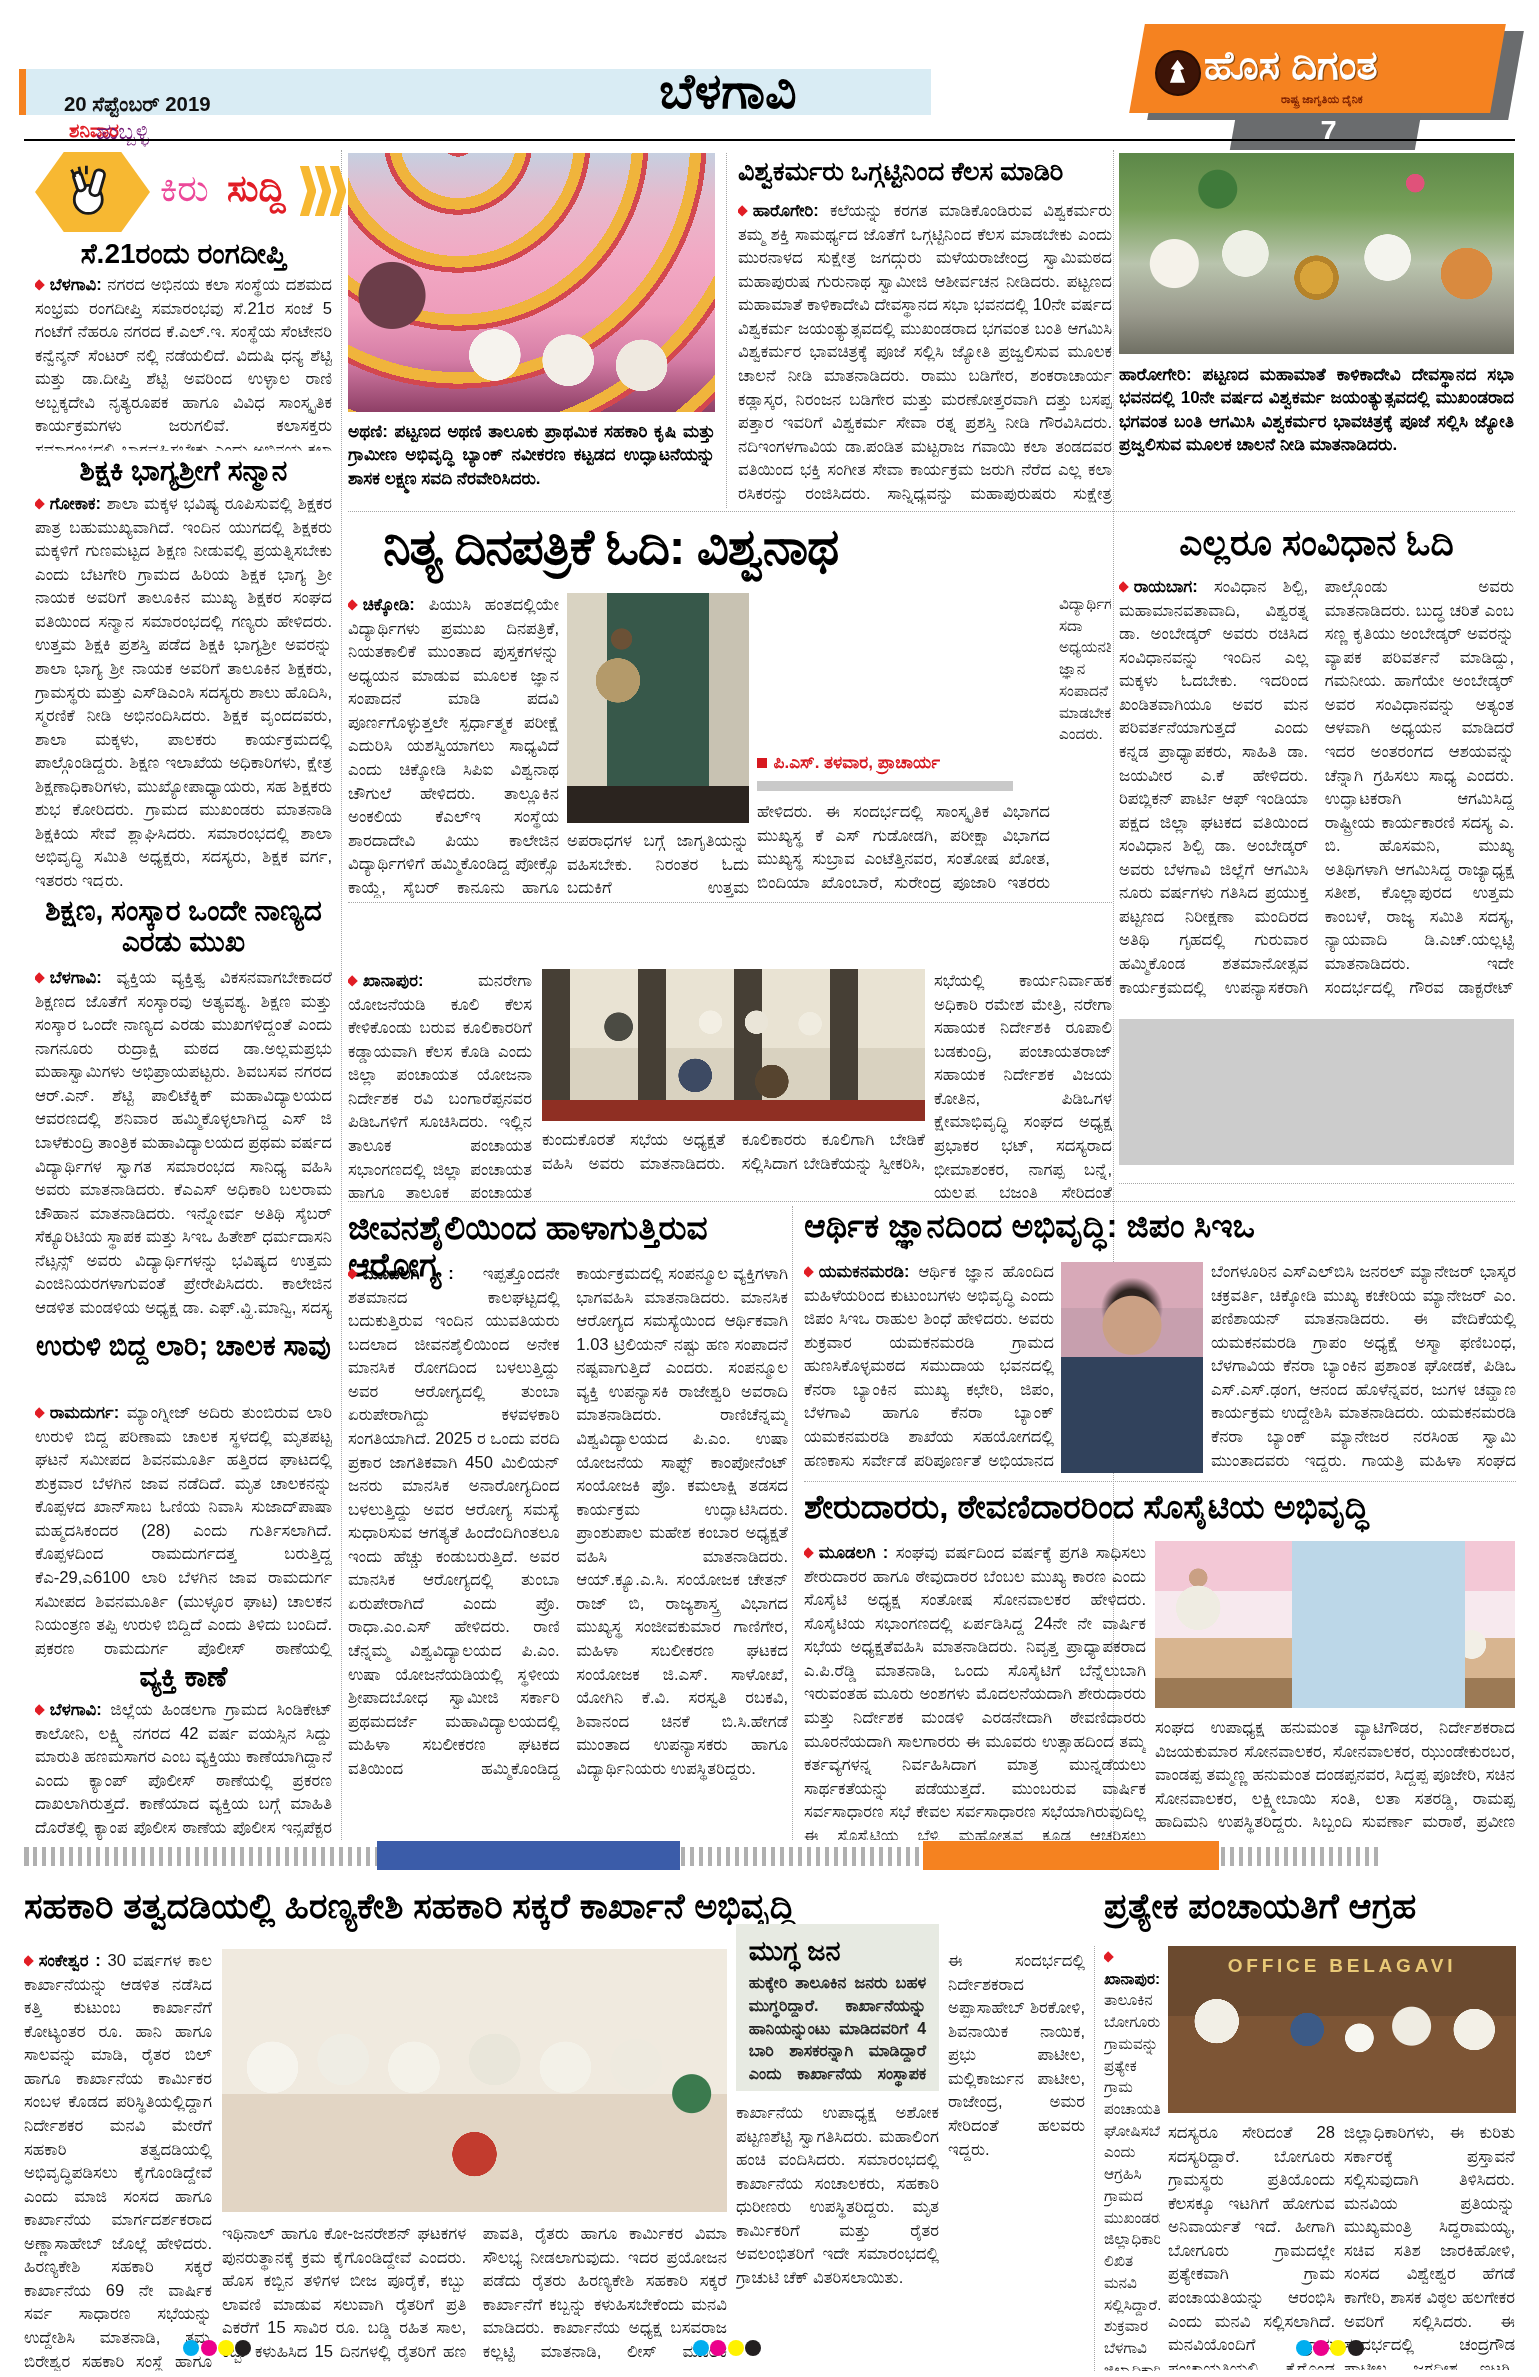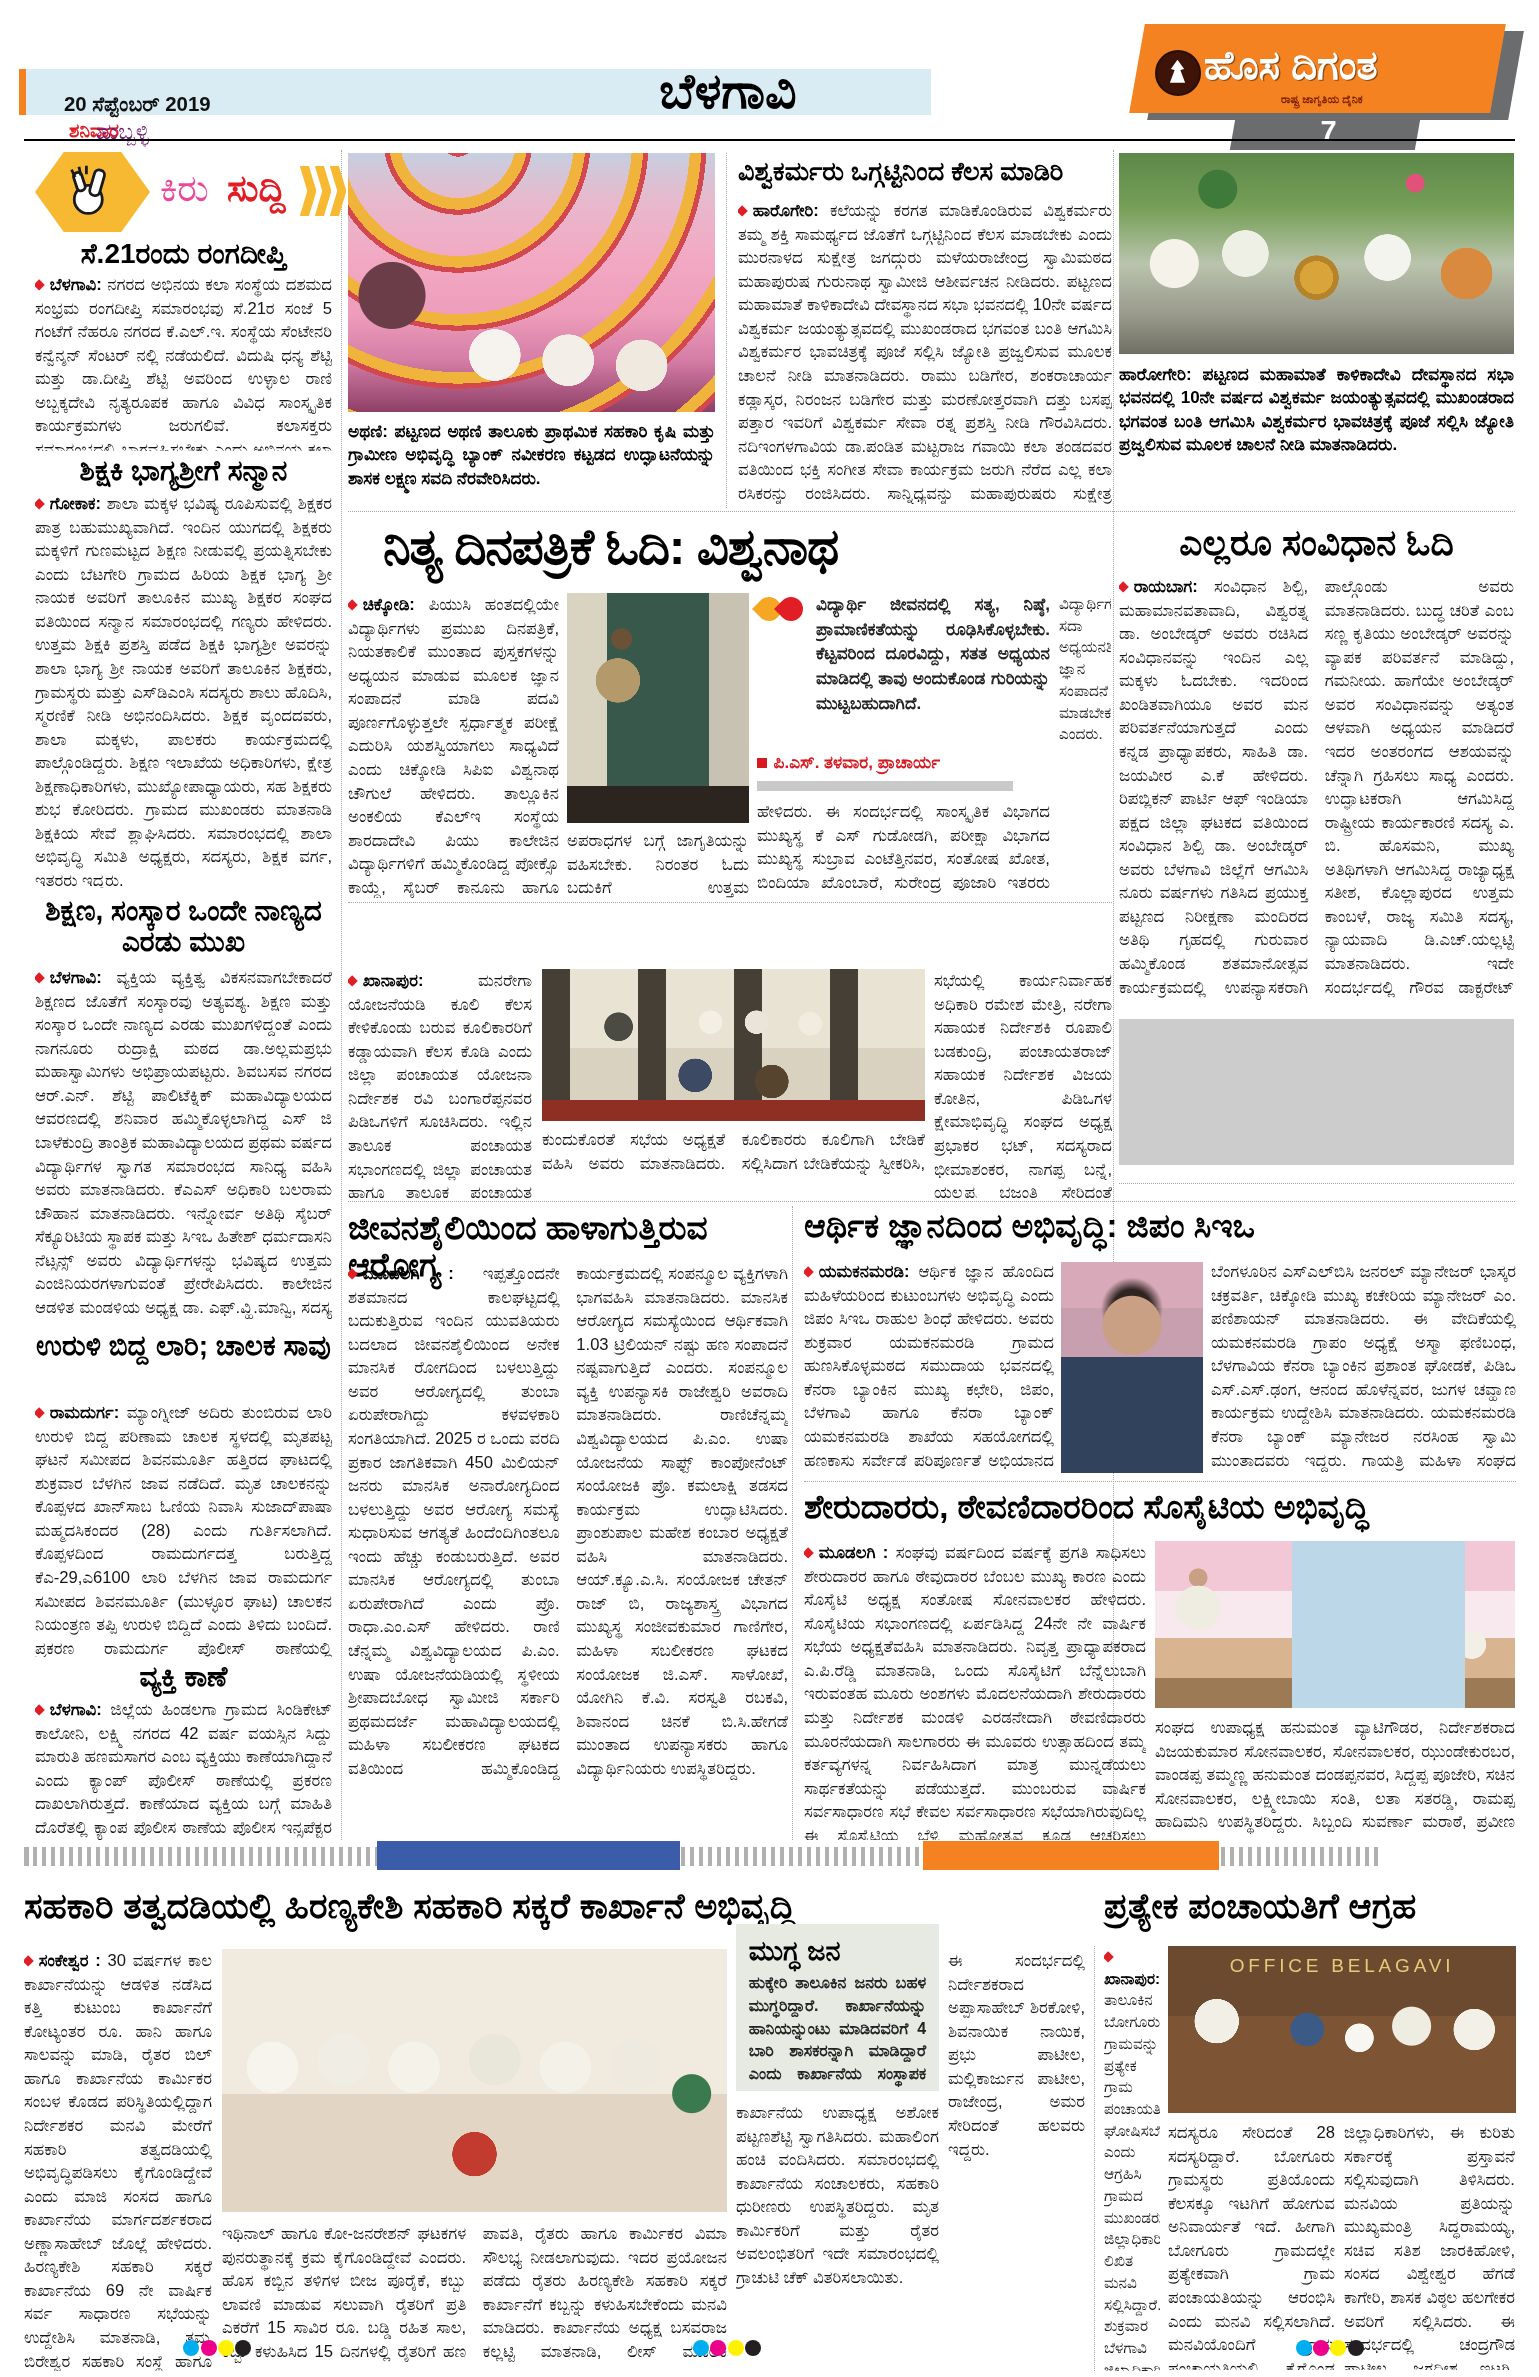--- a/index.html
+++ b/index.html
@@ -147,28 +147,20 @@
   <div class="abs photo" style="left:567px;top:593px;width:182px;height:230px;
               background:
                 linear-gradient(0deg,#2b241f 0 16%, transparent 16%),
                 radial-gradient(circle at 28% 38%, #b49a6a 0 22px, transparent 22.4px),
                 radial-gradient(circle at 30% 20%, #6b5136 0 10.2px, transparent 11px),
                 linear-gradient(90deg,#d9d3c2 0 22%, #37584a 22% 78%, #c8c2b2 78% 100%);"></div>
   <div class="abs bt clip" style="left:567px;top:829px;width:182px;height:69px;">
     <span>ಅಪರಾಧಗಳ ಬಗ್ಗೆ ಜಾಗೃತಿಯನ್ನು ವಹಿಸಬೇಕು. ನಿರಂತರ ಓದು ಬದುಕಿಗೆ ಉತ್ತಮ ದಾರಿಯಾಗುತ್ತದೆ. ಪಠ್ಯದೊಂದಿಗೆ ಪಠ್ಯೇತರ ಚಟುವಟಿಕೆಗಳಲ್ಲಿ ತೊಡಗಿಕೊಂಡರೆ ಮನಸು ಉಲ್ಲಾಸಗೊಳ್ಳುತ್ತದೆ ಎಂದು</span>
   </div>
 
-  <div class="abs" style="left:757px;top:593px;width:293px;height:153px;">
-    <span style="position:absolute;left:0;top:3.8px;width:24px;height:24px;background:#f5a623;
-                 border-radius:50% 50% 50% 0;transform:rotate(45deg);"></span>
-    <span style="position:absolute;left:22px;top:3.8px;width:24px;height:24px;background:#e11d25;
-                 border-radius:50% 50% 50% 0;transform:rotate(45deg);"></span>
-    <div class="clip" style="position:absolute;left:59px;top:0;width:234px;height:153px;
-                font-size:17px;line-height:1.45;font-weight:700;color:#222;text-align:justify;">ವಿದ್ಯಾರ್ಥಿ ಜೀವನದಲ್ಲಿ ಸತ್ಯ, ನಿಷ್ಠೆ, ಪ್ರಾಮಾಣಿಕತೆಯನ್ನು ರೂಢಿಸಿಕೊಳ್ಳಬೇಕು. ಕೆಟ್ಟವರಿಂದ ದೂರವಿದ್ದು, ಸತತ ಅಧ್ಯಯನ ಮಾಡಿದಲ್ಲಿ ತಾವು ಅಂದುಕೊಂಡ ಗುರಿಯನ್ನು ಮುಟ್ಟಬಹುದಾಗಿದೆ.</div>
-  </div>
   <div class="abs" style="left:757px;top:753px;width:293px;font-size:17px;font-weight:700;color:#d71920;">
     <span style="display:inline-block;width:10.2px;height:10.2px;background:#d71920;margin-right:6.4px;"></span><span>ಪಿ.ಎಸ್. ತಳವಾರ, ಪ್ರಾಚಾರ್ಯ</span>
   </div>
   <div class="abs graybar" style="left:757px;top:781px;width:256px;height:10.2px;"></div>
 
   <div class="abs bt clip" style="left:757px;top:800px;width:293px;height:99px;">
     <span>ಹೇಳಿದರು. ಈ ಸಂದರ್ಭದಲ್ಲಿ ಸಾಂಸ್ಕೃತಿಕ ವಿಭಾಗದ ಮುಖ್ಯಸ್ಥ ಕೆ ಎಸ್ ಗುಡೋಡಗಿ, ಪರೀಕ್ಷಾ ವಿಭಾಗದ ಮುಖ್ಯಸ್ಥ ಸುಬ್ರಾವ ಎಂಟೆತ್ತಿನವರ, ಸಂತೋಷ ಖೋತ, ಬಿಂದಿಯಾ ಖೊಂಬಾರೆ, ಸುರೇಂದ್ರ ಪೂಜಾರಿ ಇತರರು ಇದ್ದರು.</span>
   </div>
   <div class="abs bt clip" style="left:1059px;top:593px;width:52px;height:305px;font-size:15.3px;">
     <span>ವಿದ್ಯಾರ್ಥಿಗಳು ಸದಾ ಅಧ್ಯಯನಶೀಲರಾಗಿ ಜ್ಞಾನ ಸಂಪಾದನೆ ಮಾಡಬೇಕು ಎಂದರು.</span>
@@ -302,21 +294,21 @@
 
   <div class="abs photo" style="left:1168px;top:1946px;width:348px;height:167px;
               background:
                 radial-gradient(circle at 14% 45%, #f2efe6 0 22px, transparent 22.4px),
                 radial-gradient(circle at 40% 50%, #3c5a86 0 16.6px, transparent 17px),
                 radial-gradient(circle at 55% 55%, #f7f6f0 0 14px, transparent 14.7px),
                 radial-gradient(circle at 70% 48%, #efece2 0 19px, transparent 20px),
                 radial-gradient(circle at 88% 50%, #f3f0e7 0 20.4px, transparent 21px),
                 linear-gradient(180deg,#6b4a2f 0 42%, #7d5535 42% 100%);">
     <span style="position:absolute;left:0;top:9px;width:100%;text-align:center;
-                 font-size:19px;font-weight:400;letter-spacing:3.8px;color:#e9c977;">OFFICE BELAGAVI</span>
+                 font-size:19px;font-weight:700;letter-spacing:3.8px;color:#e9c977;">OFFICE BELAGAVI</span>
   </div>
   <div class="abs bt clip" style="left:1168px;top:2121px;width:167px;height:249px;">
     <span>ಸದಸ್ಯರೂ ಸೇರಿದಂತೆ 28 ಸದಸ್ಯರಿದ್ದಾರೆ. ಬೋಗೂರು ಗ್ರಾಮಸ್ಥರು ಪ್ರತಿಯೊಂದು ಕೆಲಸಕ್ಕೂ ಇಟಗಿಗೆ ಹೋಗುವ ಅನಿವಾರ್ಯತೆ ಇದೆ. ಹೀಗಾಗಿ ಬೋಗೂರು ಗ್ರಾಮದಲ್ಲೇ ಪ್ರತ್ಯೇಕವಾಗಿ ಗ್ರಾಮ ಪಂಚಾಯತಿಯನ್ನು ಆರಂಭಿಸಿ ಎಂದು ಮನವಿ ಸಲ್ಲಿಸಲಾಗಿದೆ. ಮನವಿಯೊಂದಿಗೆ ಗ್ರಾಮ ಪಂಚಾಯತಿಯಲ್ಲಿ ಕೈಗೊಂಡ ತರಾವನ್ನೂ ಸಲ್ಲಿಸಲಾಗಿದೆ ಎಂದು ವಿವರಿಸಿದರು. ಗ್ರಾಮಸ್ಥರ ಮನವಿ ಸ್ವೀಕರಿಸಿದ</span>
   </div>
   <div class="abs bt clip" style="left:1344px;top:2121px;width:171px;height:249px;">
     <span>ಜಿಲ್ಲಾಧಿಕಾರಿಗಳು, ಈ ಕುರಿತು ಸರ್ಕಾರಕ್ಕೆ ಪ್ರಸ್ತಾವನೆ ಸಲ್ಲಿಸುವುದಾಗಿ ತಿಳಿಸಿದರು. ಮನವಿಯ ಪ್ರತಿಯನ್ನು ಮುಖ್ಯಮಂತ್ರಿ ಸಿದ್ಧರಾಮಯ್ಯ, ಸಚಿವ ಸತಿಶ ಜಾರಕಿಹೋಳಿ, ಸಂಸದ ವಿಶ್ವೇಶ್ವರ ಹೆಗಡೆ ಕಾಗೇರಿ, ಶಾಸಕ ವಿಠ್ಠಲ ಹಲಗೇಕರ ಅವರಿಗೆ ಸಲ್ಲಿಸಿದರು. ಈ ಸಂದರ್ಭದಲ್ಲಿ ಚಂದ್ರಗೌಡ ಪಾಟೀಲ, ಜಗದೀಶ ಇಟಗಿ, ಕಲ್ಲಪ್ಪ ದಾಖಲಿ, ಫಕ್ಕೀರ ಖಂಡೋಜಿ ಸೇರಿದಂತೆ ಗ್ರಾಪಂ ಸದಸ್ಯರು, ಗ್ರಾಮದ ಮುಖಂಡರು ಇದ್ದರು.</span>
   </div>
 
   <div class="dot" style="left:183px;top:2340px;background:#00aeef;"></div>
   <div class="dot" style="left:201px;top:2340px;background:#ec008c;"></div>

